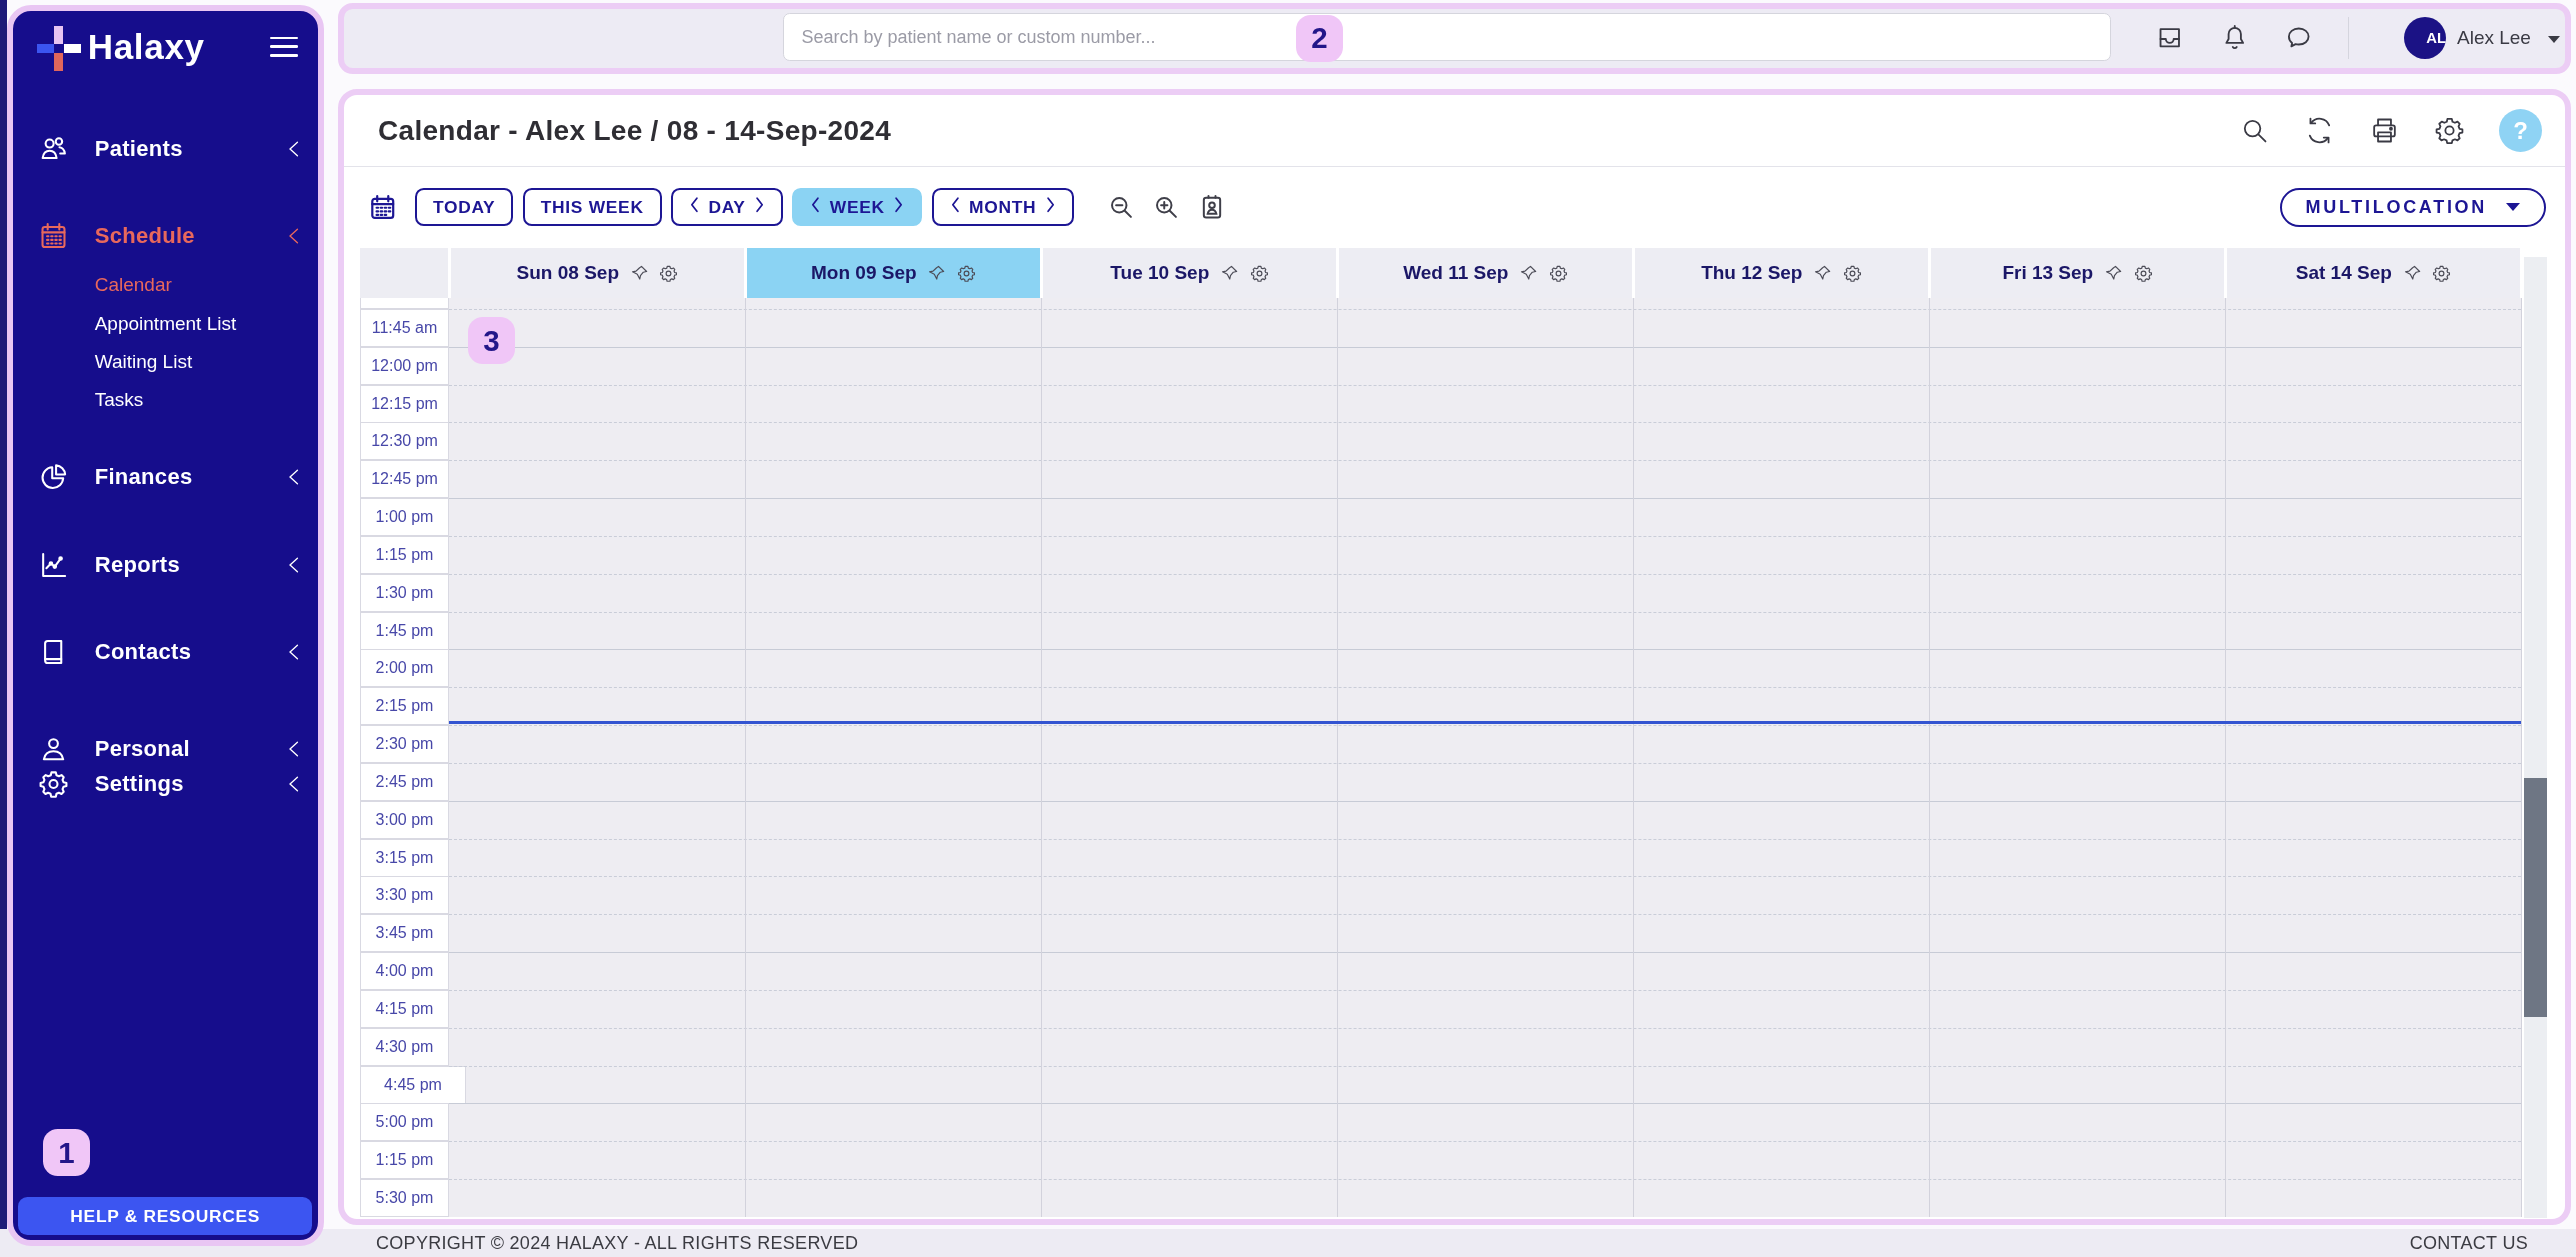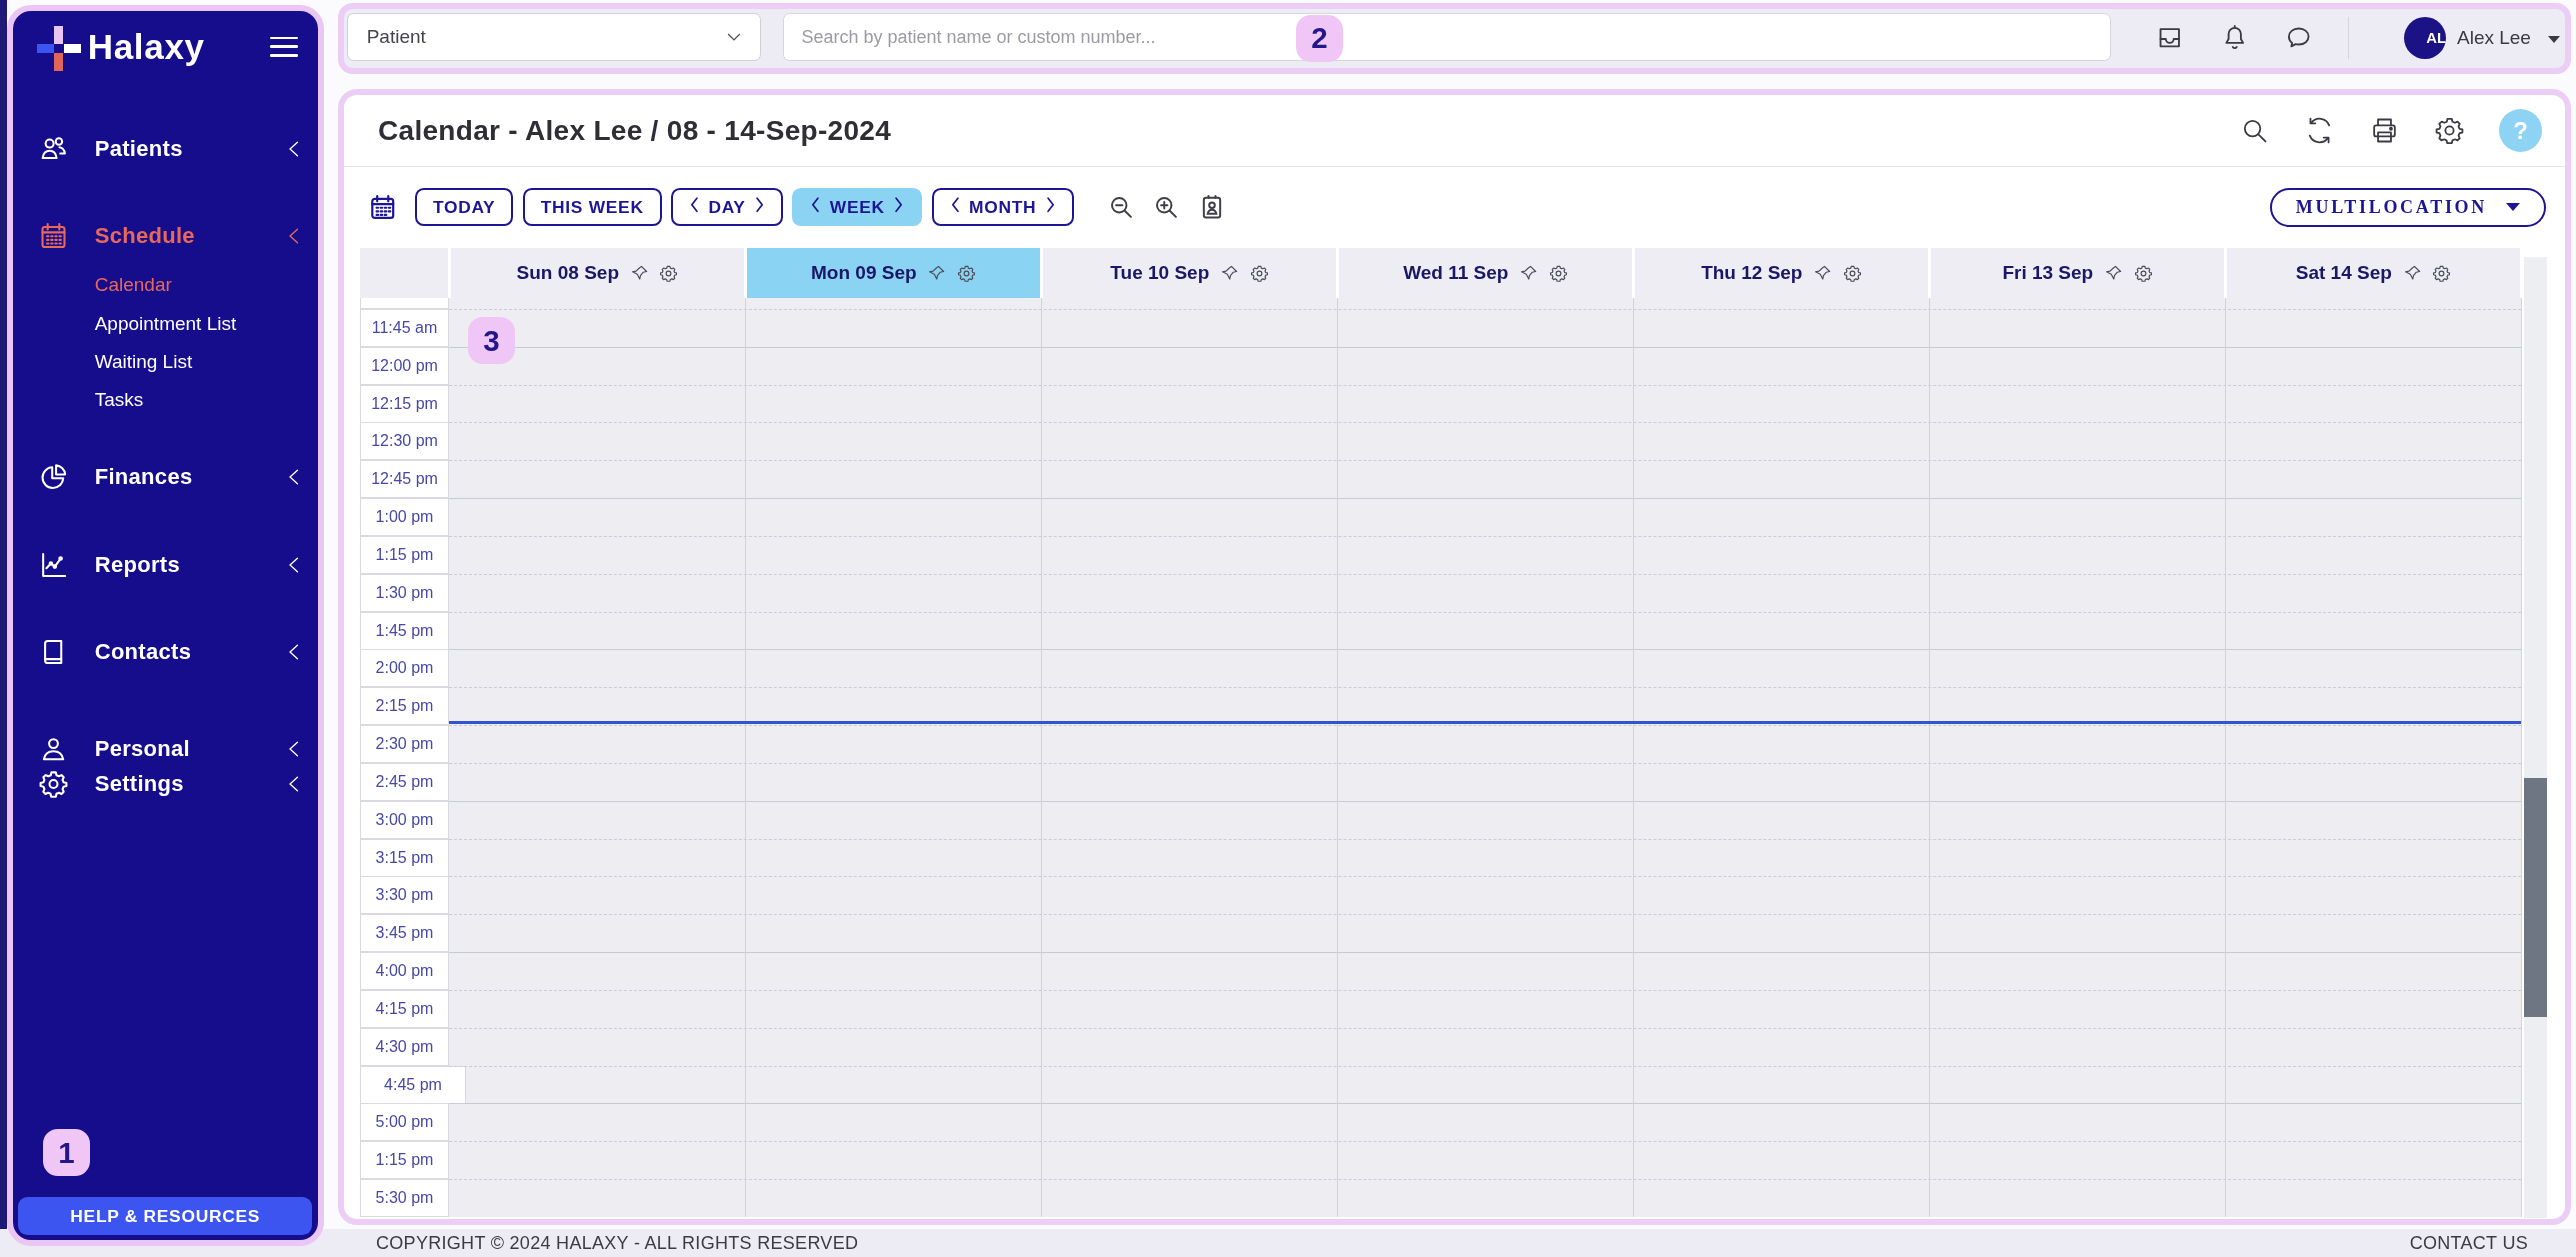--- a/index.html
+++ b/index.html
@@ -94,21 +94,21 @@
   .view-btn { display:flex; align-items:center; gap:9.4px; height:38px; padding:0 16px; margin-right:9.4px;
               background:#fff; border:2px solid #1d1694; border-radius:8.7px; color:#1d1694;
               font-family:inherit; font-size:17.4px; font-weight:bold; letter-spacing:0.7px; cursor:pointer; }
   .view-btn .bchev svg { width:10px; height:17.4px; stroke:#1d1694; fill:none; stroke-width:2.4; stroke-linecap:round; stroke-linejoin:round; }
   .view-btn.selected { background:#8bd3f3; border-color:#8bd3f3; }
   .zoom-group { display:flex; align-items:center; gap:17.4px; margin-left:24px; }
   .z-icon { width:28px; height:28px; cursor:pointer; }
   .z-icon svg { width:28px; height:28px; stroke:#3f3f49; fill:none; stroke-width:1.7; stroke-linecap:round; }
   .multiloc { display:flex; align-items:center; gap:19px; height:39px; padding:0 24px; margin-left:auto; margin-right:19px;
               background:#fff; border:2px solid #1d1694; border-radius:19.4px; color:#1d1694;
-              font-family:Liberation Serif, serif; font-size:18px; font-weight:bold; letter-spacing:2.7px; cursor:pointer; }
+              font-family:Liberation Sans, sans-serif; font-size:18px; font-weight:bold; letter-spacing:2.7px; cursor:pointer; }
   .multiloc .m-caret { width:0; height:0; border-left:7.4px solid transparent; border-right:7.4px solid transparent; border-top:8.7px solid #1d1694; }
 
   
   .calendar { position:absolute; left:16px; top:153px; width:2193px; height:970px; }
   .day-header { position:absolute; top:0; height:50px; background:#ededf3; display:flex; align-items:center;
                 justify-content:center; gap:10.7px; cursor:pointer; }
   .day-header.highlighted { background:#8bd3f3; }
   .day-header .day-label { font-size:19px; font-weight:600; color:#1b1767; }
   .hdr-ico { width:19px; height:19px; }
   .hdr-ico svg { width:19px; height:19px; stroke:#4c4c57; fill:none; stroke-width:1.5; stroke-linejoin:round; }
@@ -240,28 +240,20 @@
           <span class="nav-label">Settings</span>
           <span class="nav-chevron"><svg viewBox="0 0 22 28">
               <path d="M17 4L6 14l11 10"></path>
             </svg></span>
         </div>
       </div>
     <button class="help-btn">HELP &amp; RESOURCES</button>
   </div>
 
   <div class="topbar">
-    <div class="patient-select">
-      <span class="sel-text">Patient</span>
-      <span class="sel-chev">
-        <svg viewBox="0 0 24 24">
-            <path d="M5 8.5l7 7 7-7"></path>
-          </svg>
-      </span>
-    </div>
     <div class="search-box">
       <input type="text" placeholder="Search by patient name or custom number..." style="">
     </div>
     <div class="tb-icons">
       <span class="tb-icon">
         <svg viewBox="0 0 24 24">
             <path d="M4.5 5h15v14h-15z"></path>
             <path d="M4.5 13h4.3a3.2 3.2 0 0 0 6.4 0h4.3"></path>
           </svg>
       </span>

